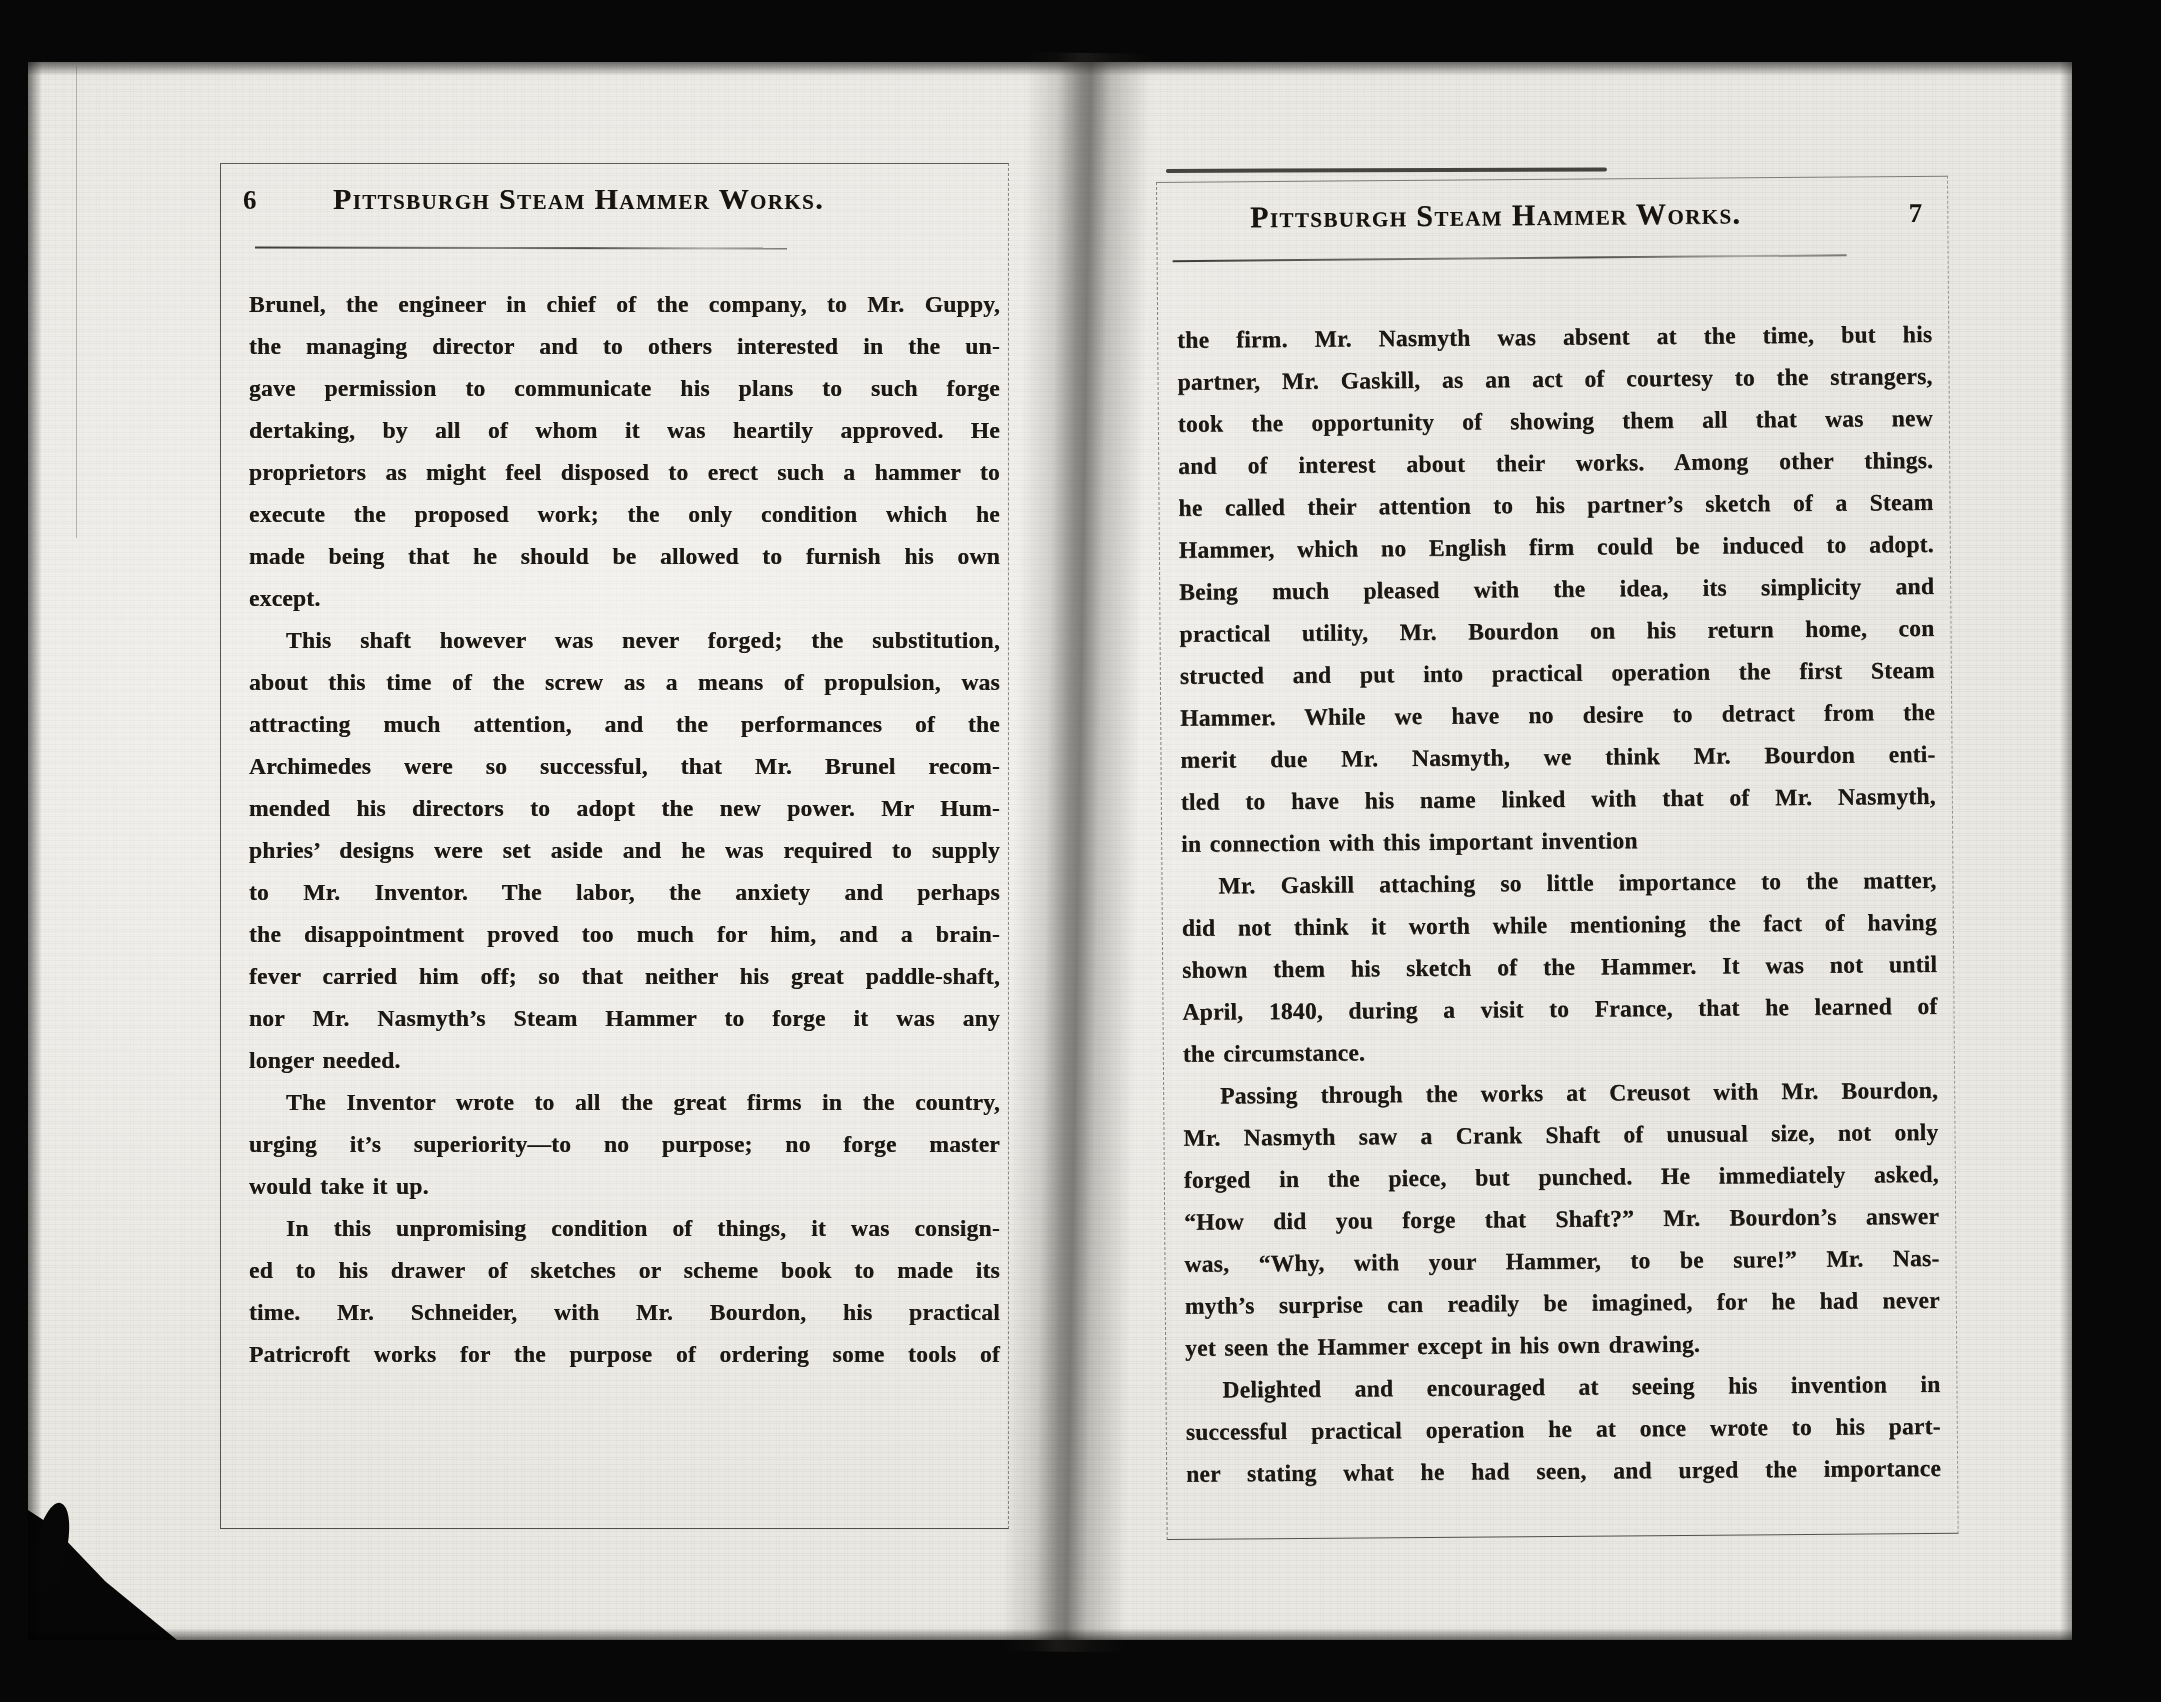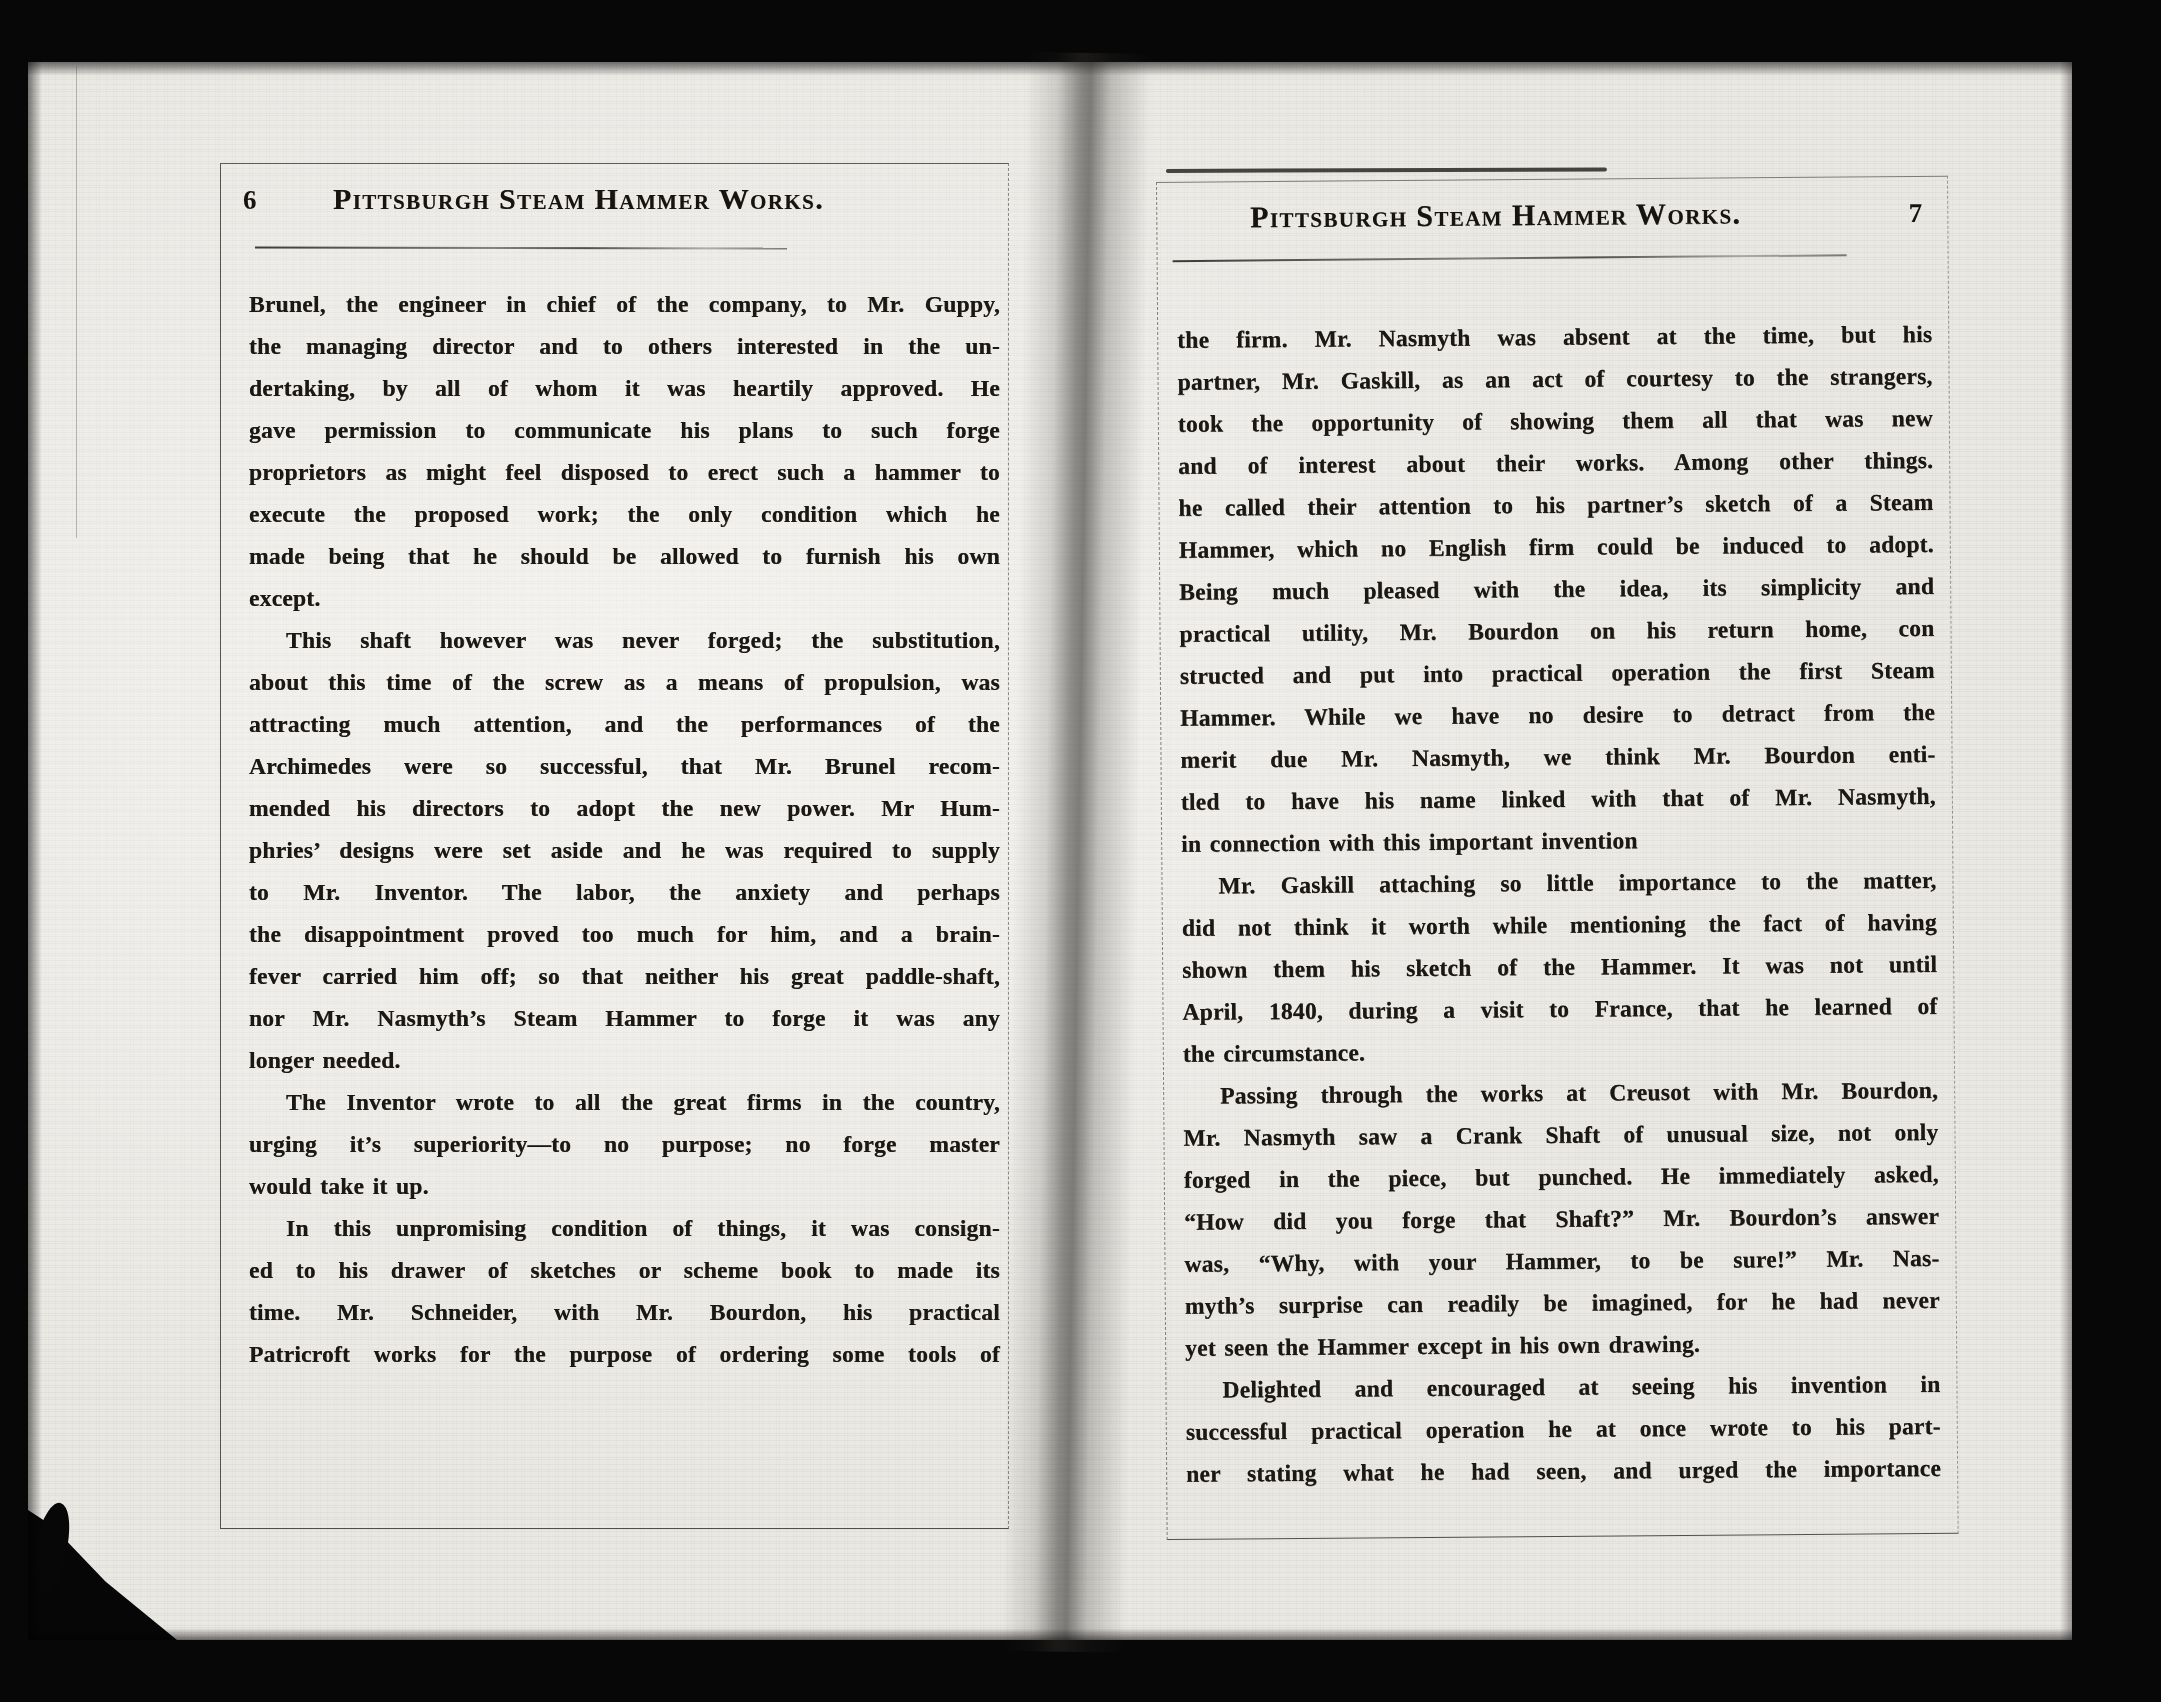--- a/index.html
+++ b/index.html
@@ -82,22 +82,22 @@
 
     <div class="page page-left">
       <div class="phead">
         <span class="pnum">6</span>
         <span class="ptitle">Pittsburgh Steam Hammer Works.</span>
       </div>
       <div class="hrule"></div>
       <div class="pbody">
           <div class="tl">Brunel, the engineer in chief of the company, to Mr. Guppy,</div>
           <div class="tl">the managing director and to others interested in the un-</div>
+          <div class="tl">gave permission to communicate his plans to such forge</div>
           <div class="tl">dertaking, by all of whom it was heartily approved.  He</div>
-          <div class="tl">gave permission to communicate his plans to such forge</div>
           <div class="tl">proprietors as might feel disposed to erect such a hammer to</div>
           <div class="tl">execute the proposed work; the only condition which he</div>
           <div class="tl">made being that he should be allowed to furnish his own</div>
           <div class="tl e">except.</div>
           <div class="tl i">This shaft however was never forged; the substitution,</div>
           <div class="tl">about this time of the screw as a means of propulsion, was</div>
           <div class="tl">attracting much attention, and the performances of the</div>
           <div class="tl">Archimedes were so successful, that Mr. Brunel recom-</div>
           <div class="tl">mended his directors to adopt the new power.  Mr Hum-</div>
           <div class="tl">phries’ designs were set aside and he was required to supply</div>

